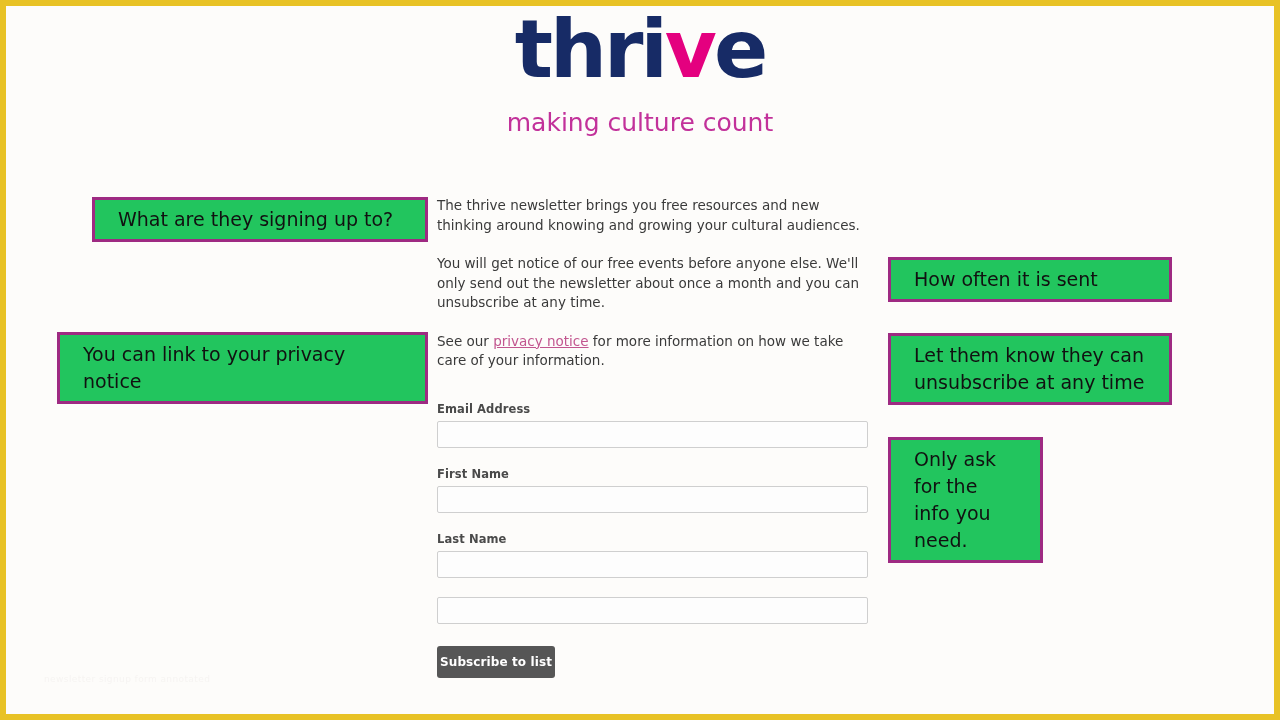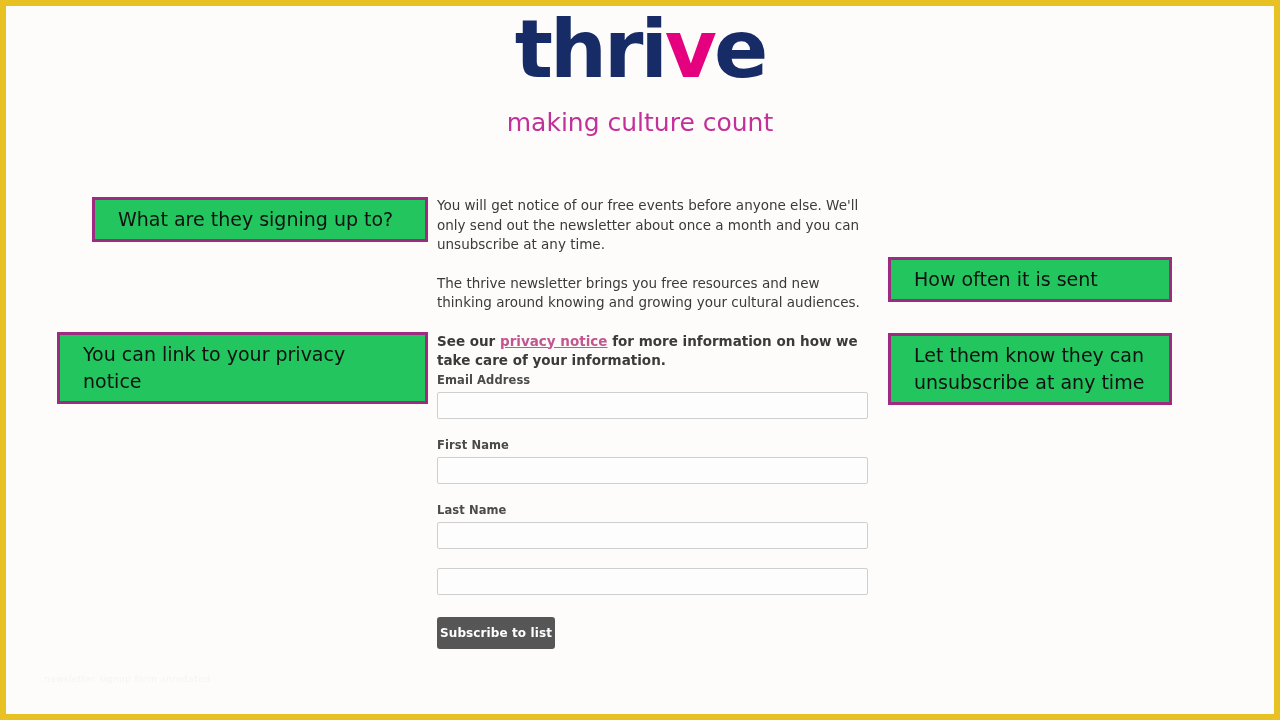--- a/index.html
+++ b/index.html
@@ -69,21 +69,21 @@
     top: 190px;
     width: 432px;
   }
   .body-para {
     font-family: "DejaVu Sans", sans-serif;
     font-size: 13.5px;
     line-height: 19.5px;
     color: #3a3a3a;
     margin: 0 0 19px 0;
   }
-  .body-para.last { margin-bottom: 2px; font-weight: bold; }
+  .body-para.last { margin-bottom: 31px; }
   .privacy-link {
     color: #c2568f;
     text-decoration: underline;
   }
 
   .field-label {
     font-family: "DejaVu Sans", sans-serif;
     font-size: 11.5px;
     font-weight: bold;
     color: #4a4a4a;
@@ -159,39 +159,40 @@
 <div class="slide">
   <div class="slide-inner">
 
     <div class="logo-block">
       <div class="wordmark"><span>thri</span><span class="accent">v</span><span>e</span></div>
       <div class="tagline">making culture count</div>
     </div>
 
     <div class="form-col">
 
+      <p class="body-para">The thrive newsletter brings you free resources and new thinking around knowing and growing your cultural audiences.</p>
       <p class="body-para">You will get notice of our free events before anyone else. We'll only send out the newsletter about once a month and you can unsubscribe at any time.</p>
-      <p class="body-para">The thrive newsletter brings you free resources and new thinking around knowing and growing your cultural audiences.</p>
       <p class="body-para last"><span>See our </span><a href="#" class="privacy-link">privacy notice</a><span> for more information on how we take care of your information.</span></p>
 
       <div class="field-label">Email Address</div>
       <input class="field-input" type="text" value="" style="">
 
       <div class="field-label">First Name</div>
       <input class="field-input" type="text" value="" style="">
 
       <div class="field-label">Last Name</div>
       <input class="field-input" type="text" value="" style="">
 
       <input class="field-input" type="text" value="" style="">
 
       <button class="subscribe-btn">Subscribe to list</button>
     </div>
 
     <div class="callout" id="callout-signup">What are they signing up to?</div>
     <div class="callout" id="callout-privacy">You can link to your privacy notice</div>
     <div class="callout" id="callout-often">How often it is sent</div>
     <div class="callout" id="callout-unsub">Let them know they can unsubscribe at any time</div>
+    <div class="callout" id="callout-info">Only ask for the info you need.</div>
 
     <div class="watermark">newsletter signup form annotated</div>
 
   </div>
 </div>
 
 </body></html>

